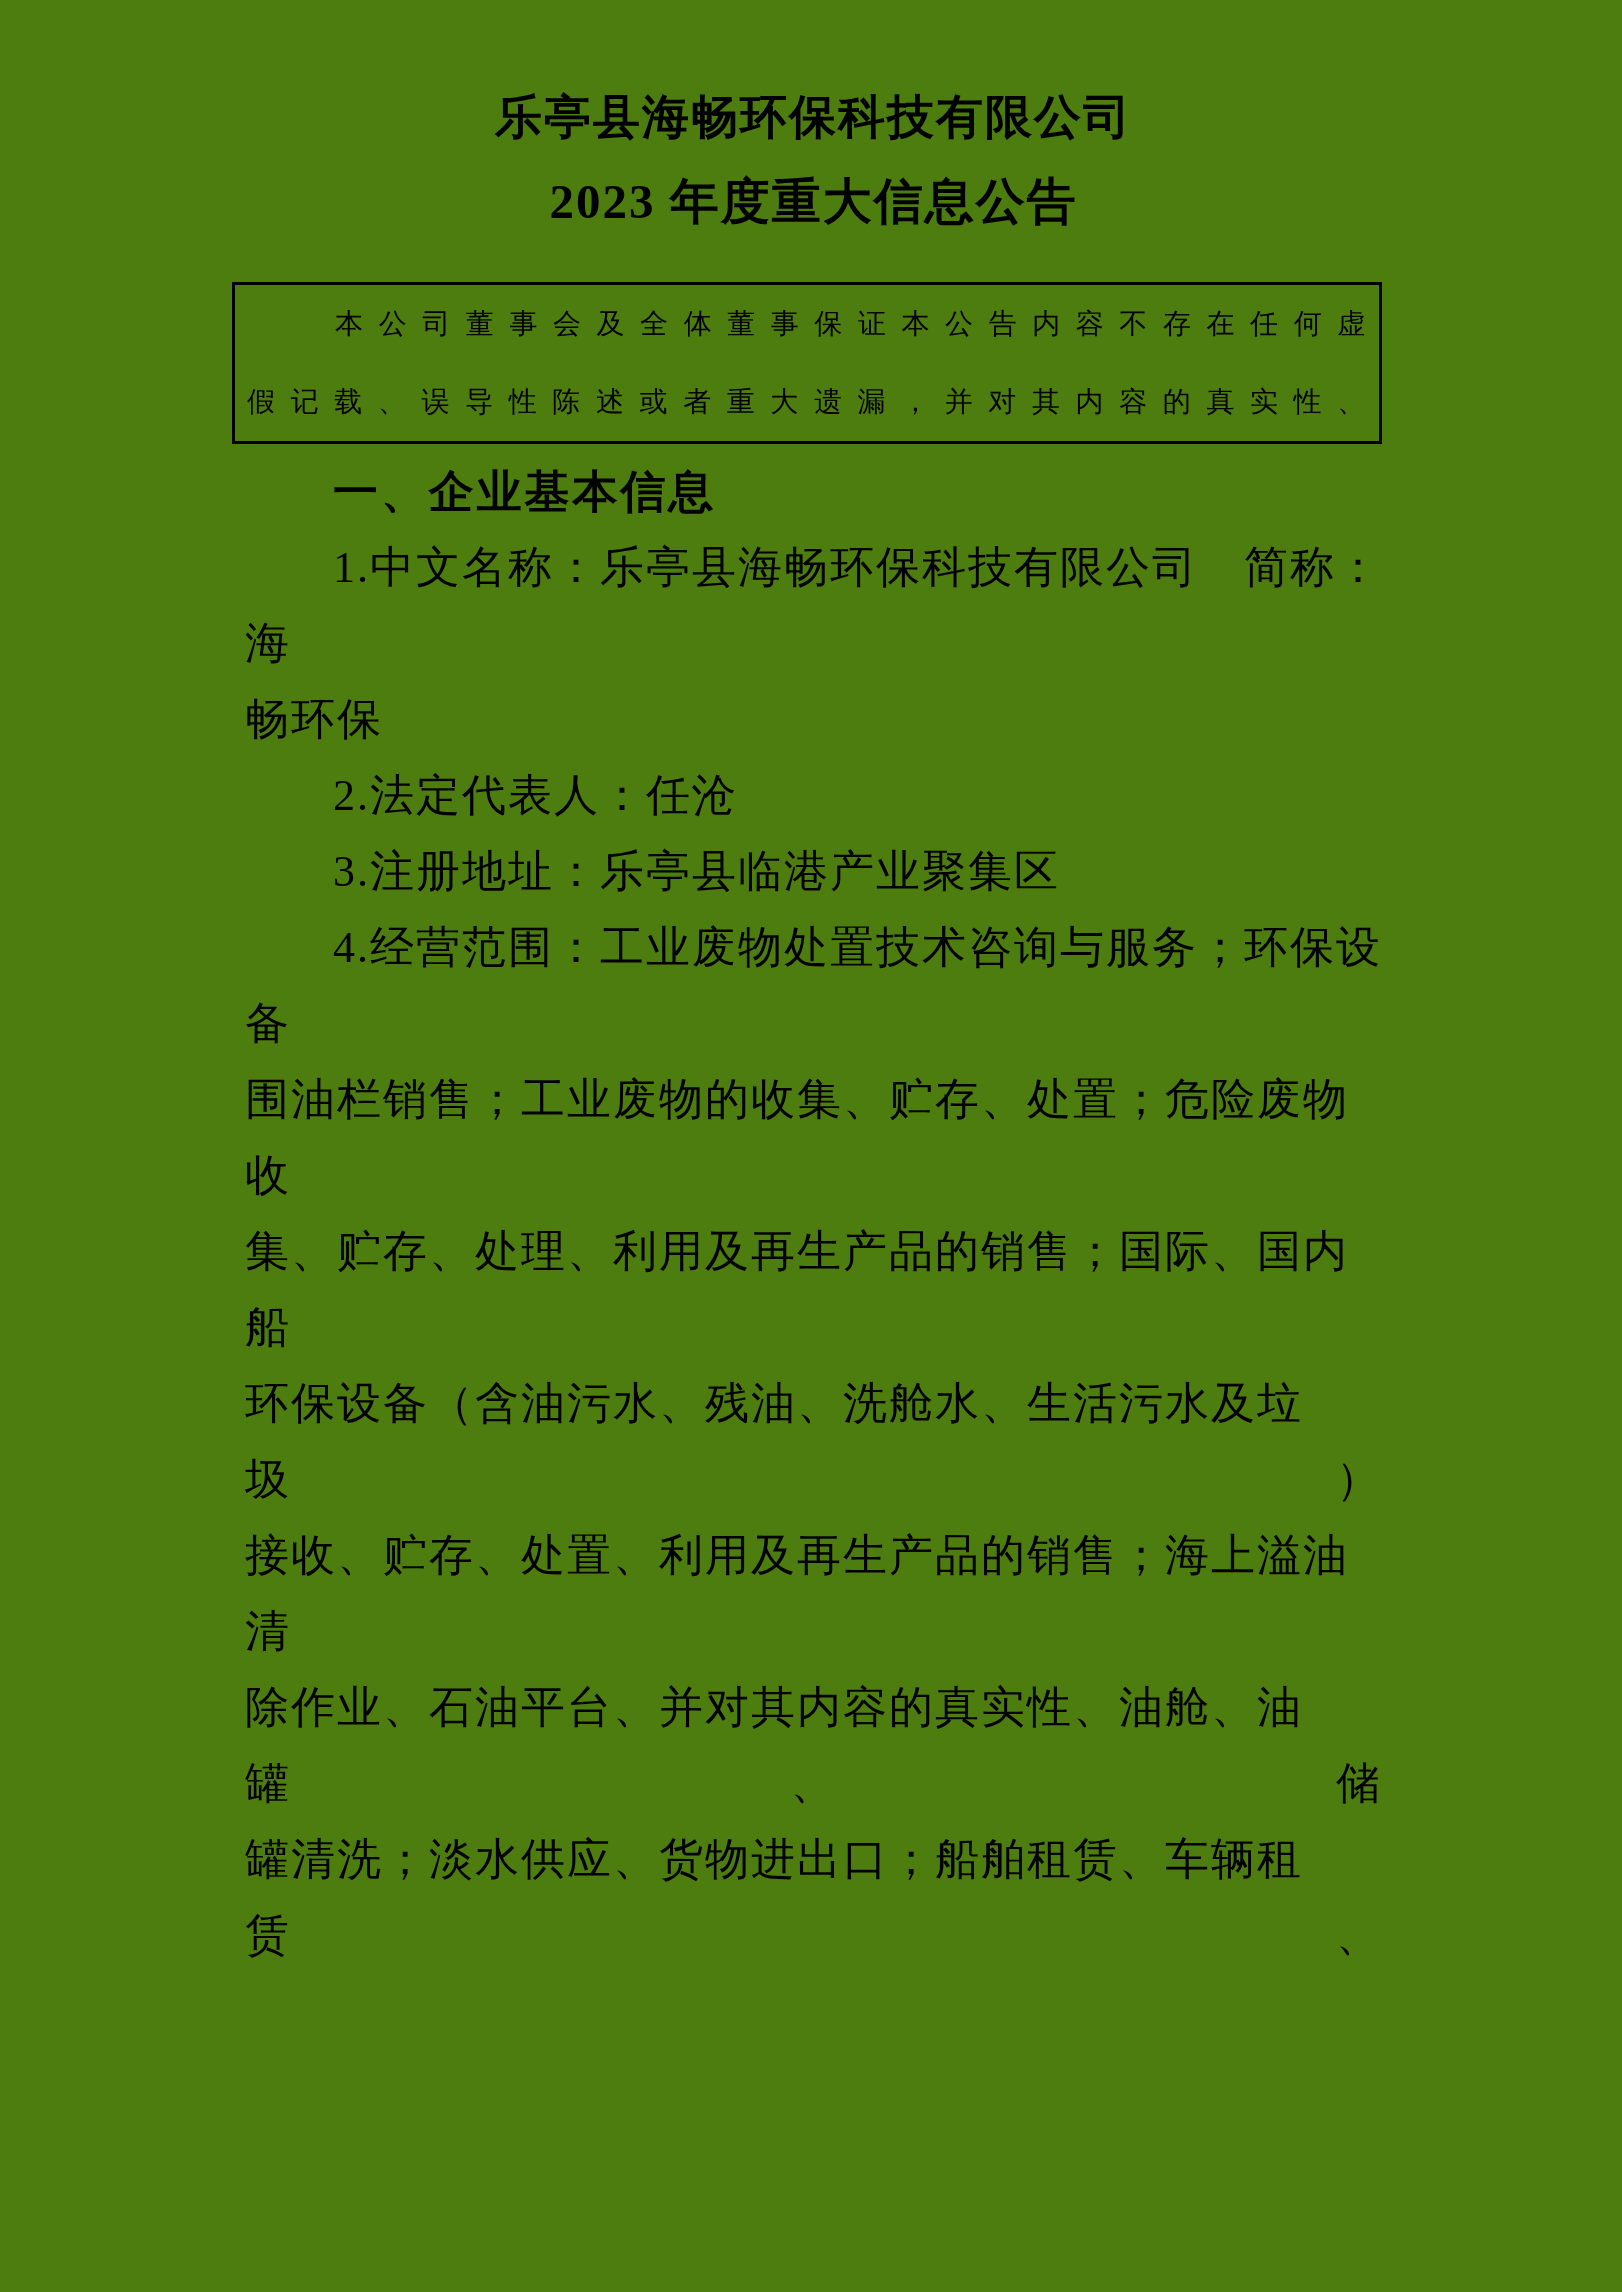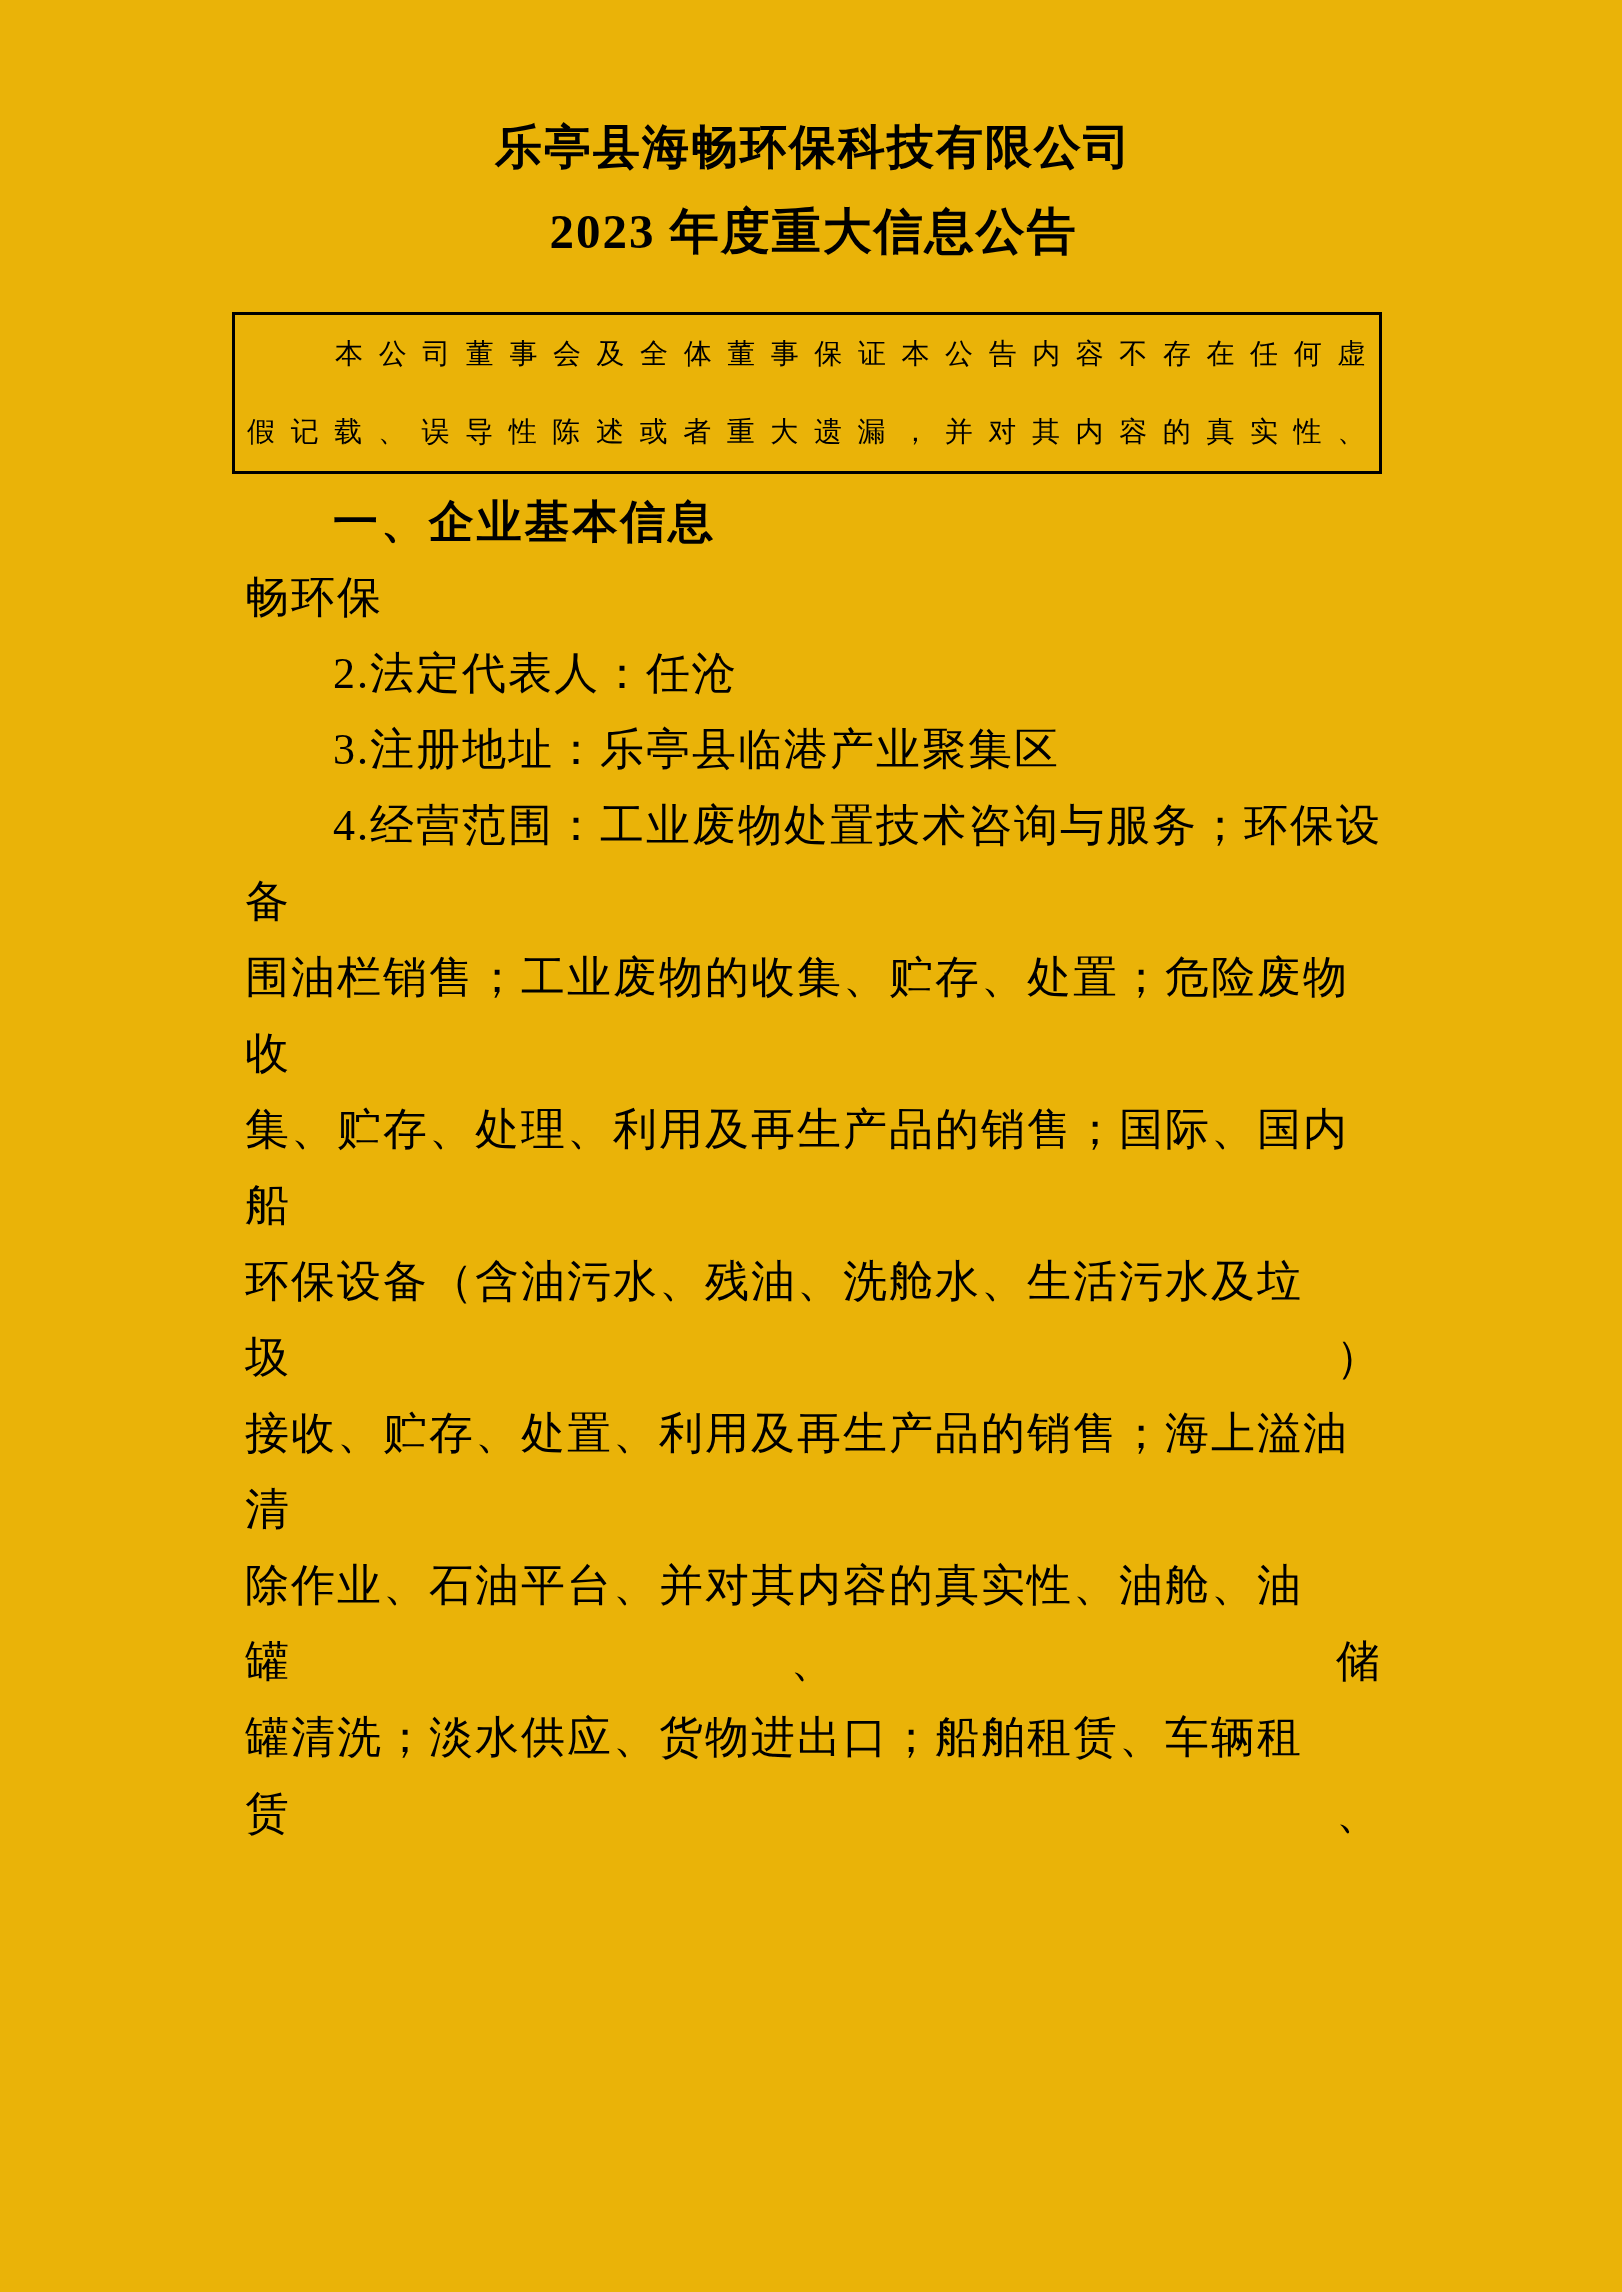--- a/index.html
+++ b/index.html
@@ -7,22 +7,22 @@
   body {
     width: 1622px;
     height: 2293px;
     font-family: "Liberation Serif", "DejaVu Serif", serif;
     color: #000000;
     overflow: hidden;
   }
   .page {
     width: 1622px;
     height: 2293px;
-    padding: 120px 240px 0 245px;
-    background: #eab308;
+    padding: 90px 240px 0 245px;
+    background: #4d7c0f;
   }
   .doc-title {
     text-align: center;
     font-weight: bold;
     font-size: 47px;
     line-height: 55px;
     letter-spacing: 2px;
   }
   .doc-subtitle {
     text-align: center;
@@ -67,20 +67,21 @@
   <div class="doc-subtitle">2023 年度重大信息公告</div>
 
   <div class="disclaimer-box">
       <div class="line first fill">本公司董事会及全体董事保证本公告内容不存在任何虚</div>
       <div class="line fill">假记载、误导性陈述或者重大遗漏，并对其内容的真实性、</div>
     </div>
 
   <div class="section-heading">一、企业基本信息</div>
 
   <div class="para">
+      <div class="line first fill">1.中文名称：乐亭县海畅环保科技有限公司　简称：海</div>
       <div class="line">畅环保</div>
     </div>
 
   <div class="para">
       <div class="line first">2.法定代表人：任沧</div>
     </div>
 
   <div class="para">
       <div class="line first">3.注册地址：乐亭县临港产业聚集区</div>
     </div>

